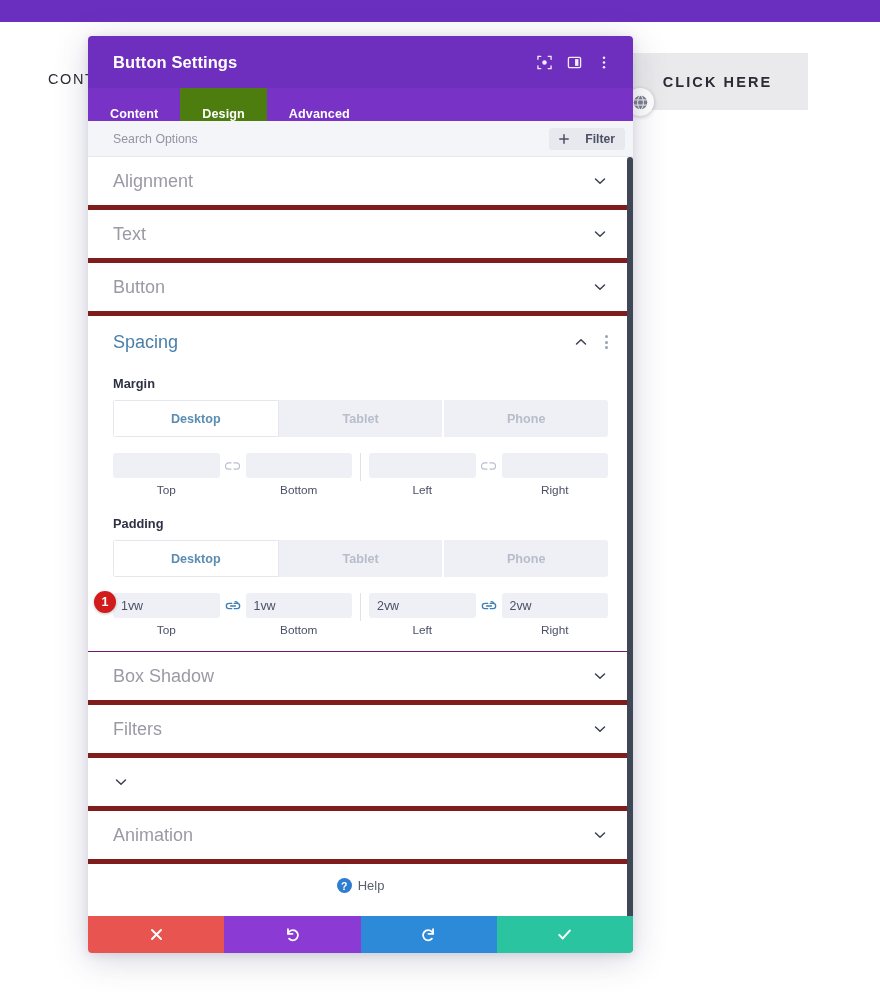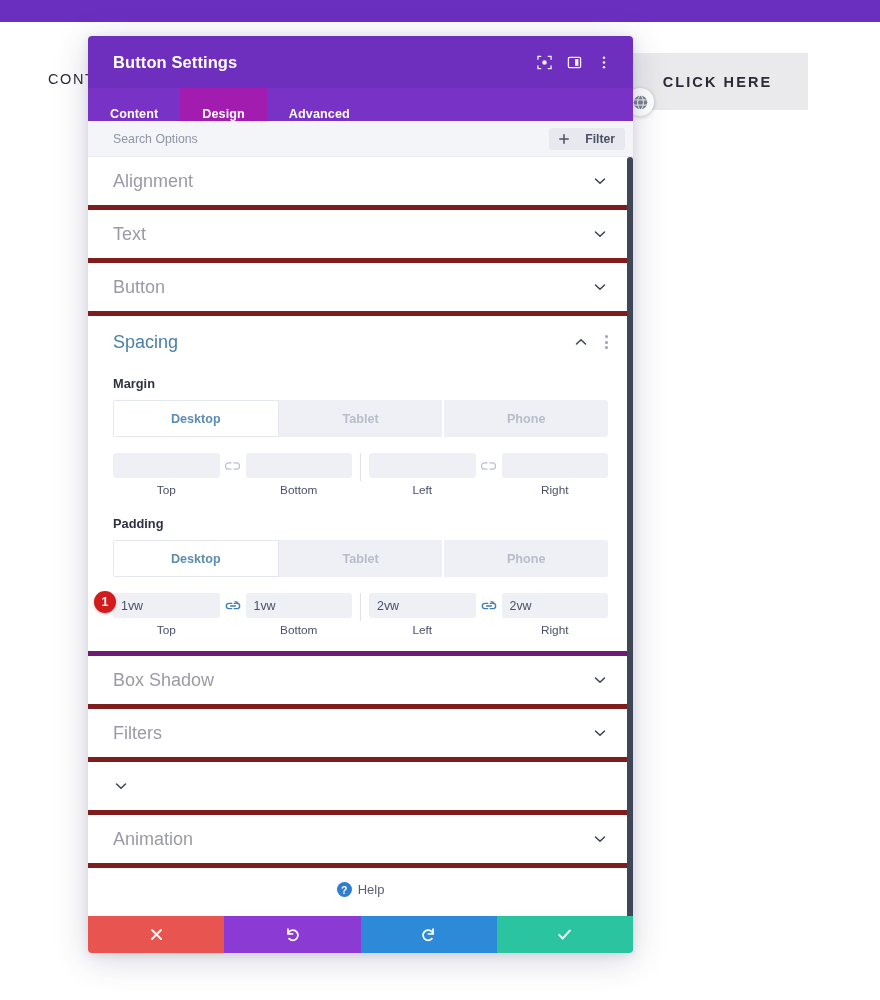--- a/index.html
+++ b/index.html
@@ -59,21 +59,21 @@
   }
 
   .tabs {
     height: 33px; background: #7832c6; display: flex; align-items: stretch;
   }
   .tab {
     display: flex; align-items: flex-end; padding: 0 22px;
     color: #ffffff; font-size: 12.6px; font-weight: 600; cursor: pointer;
     letter-spacing: .1px;
   }
-  .tab.active { background: #a21caf; }
+  .tab.active { background: #4d7c0f; }
 
   .search-bar {
     height: 36px; background: #f4f5f8; border-bottom: 1px solid #e8e9ef;
     display: flex; align-items: center; padding: 0 8px 0 25px;
   }
   .search-input {
     flex: 1; border: none; background: transparent; outline: none;
     font-family: inherit; font-size: 12.3px; color: #8c90a0;
   }
   .search-input::placeholder { color: #9094a6; }
@@ -85,21 +85,21 @@
 
   .scroll-area { position: relative; height: 828px; overflow: hidden; }
 
   .section-row {
     height: 53px; display: flex; align-items: center; padding: 0 25px;
     border-bottom: 5px solid #7f1d1d; cursor: pointer; background: #fff;
   }
   .section-row .label { flex: 1; font-size: 18px; color: #9a9aa6; font-weight: 400; }
   .chev { width: 16px; height: 16px; }
 
-  .section-open { border-bottom: 5px solid #701a75; background: #fff; padding-bottom: 14px; }
+  .section-open { border-bottom: 1px solid #701a75; background: #fff; padding-bottom: 14px; }
   .section-open-head {
     height: 52px; display: flex; align-items: center; padding: 0 20px 0 25px;
   }
   .section-open-head .label { flex: 1; font-size: 18px; color: #4a7fa8; font-weight: 400; }
   .kebab-dots { width: 14px; display: flex; flex-direction: column; align-items: center; gap: 2.5px; margin-left: 10px; cursor: pointer; }
   .kebab-dots i { width: 3px; height: 3px; border-radius: 50%; background: #9aa0ae; display: block; }
 
   .field-label {
     font-size: 12.8px; color: #2d3142; font-weight: 700; padding: 0 25px; margin-bottom: 9px; margin-top: 8px;
   }

